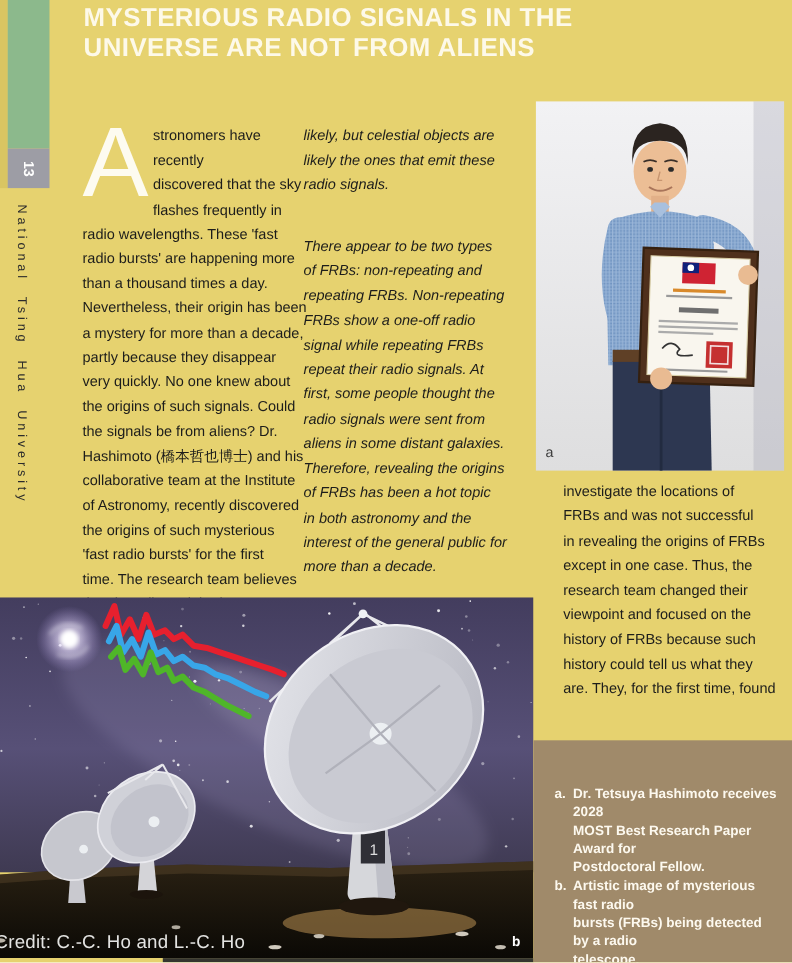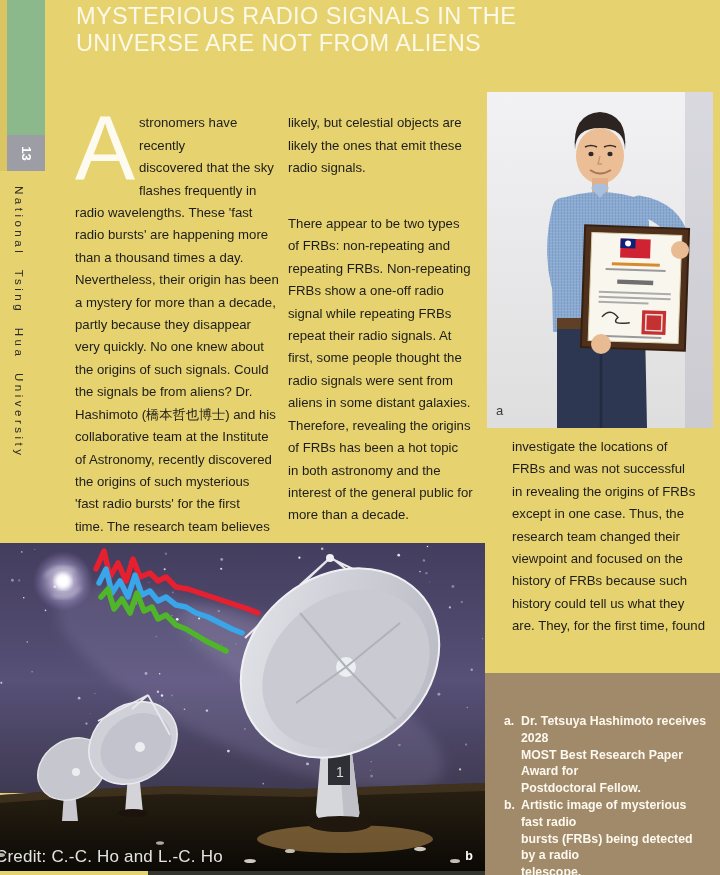--- a/index.html
+++ b/index.html
@@ -12,27 +12,27 @@
   .edge-strip { position:absolute; left:0; top:0; width:7px; height:171px; background:#d9c562; }
   .green-block { position:absolute; left:7px; top:0; width:38px; height:135px; background:#8cb98c; }
   .gray-block { position:absolute; left:7px; top:135px; width:38px; height:36px; background:#9d9da5;
     display:flex; align-items:center; justify-content:center; }
   .gray-block span { transform:rotate(90deg); color:#ffffff; font-size:13px; font-weight:600; }
   .vertical-title { position:absolute; left:13px; top:186px; writing-mode:vertical-rl;
     font-size:11.5px; color:#2b2b2b; letter-spacing:3.5px; word-spacing:7px; }
 
   
   .header-title { position:absolute; left:76px; top:3px; margin:0;
-    font-size:23.5px; line-height:26.5px; font-weight:normal; color:#fdf9e9;
+    font-size:23.5px; line-height:26.5px; font-weight:bold; color:#fdf9e9;
     letter-spacing:0.4px; white-space:pre-line; }
 
   
   .col { position:absolute; font-size:13.2px; line-height:22.4px; color:#1d1d1b; white-space:pre-line; }
   .col1 { left:75px; top:90px; width:206px; }
-  .col2 { left:288px; top:90px; width:206px; }
+  .col2 { left:276px; top:90px; width:206px;font-style:italic; }
   .col3 { left:512px; top:436px; width:212px; }
   .col p { margin:0 0 11px 0; }
   .dropcap { float:left; width:64px; height:68px; font-size:90px; line-height:72px;
     color:#fdfbf0; font-weight:400; }
 
   
   .photo { position:absolute; left:487px; top:92px; width:226px; height:336px; }
   .photo svg { display:block; }
   .photo-label { position:absolute; left:9px; bottom:10px; font-size:13px; color:#3c3c3c; }
 

